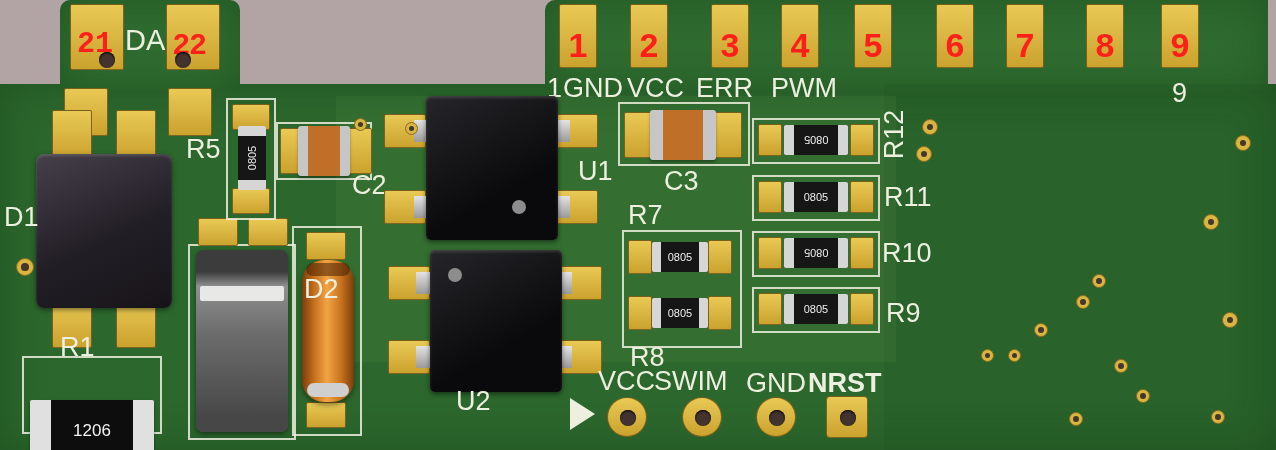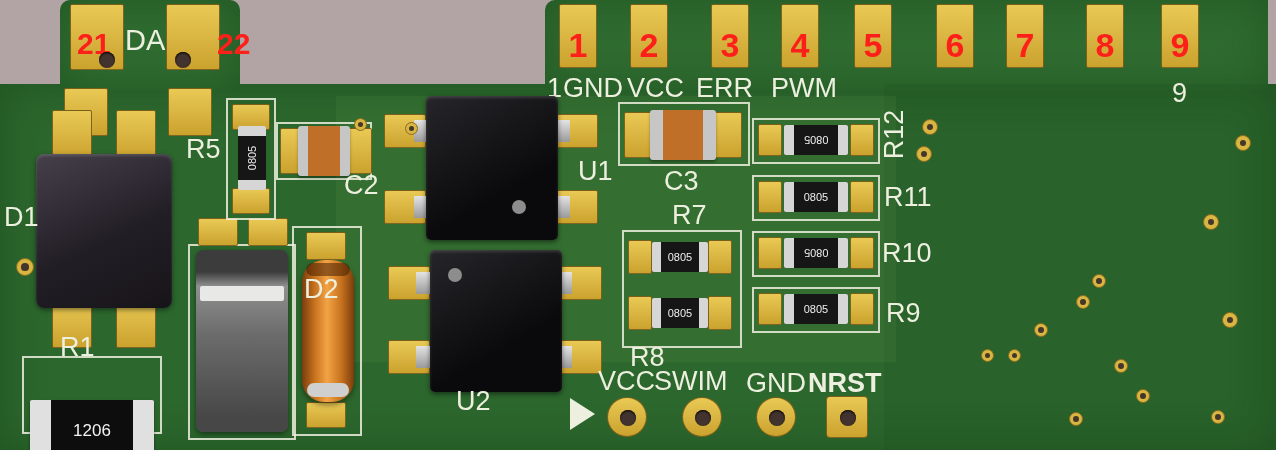--- a/index.html
+++ b/index.html
@@ -50,26 +50,26 @@
 
 <div class="scene">
 
   <div class="boardpiece" style="left:0;top:84px;width:1276px;height:366px;"></div>
   <div class="boardpiece" style="left:60px;top:0;width:180px;height:90px;background:#2f6c30;border-radius:10px 10px 0 0;"></div>
   <div class="boardpiece" style="left:545px;top:0;width:723px;height:90px;background:#2f6c30;border-radius:10px 0 0 0;"></div>
   <div class="zone" style="left:336px;top:96px;width:560px;height:266px;"></div>
   <div class="zone" style="left:884px;top:84px;width:392px;height:366px;background:rgba(0,25,0,.05);"></div>
 
   <div class="pad" style="left:70px;top:4px;width:54px;height:66px;">
-    <span class="tab-num" style="left:6px;top:24px;">21</span>
+    <span class="tab-num" style="left:6px;top:24px;font-family:Liberation Mono, monospace;">21</span>
     <span class="hole" style="left:28px;top:47px;width:16px;height:16px;"></span>
   </div>
   <div class="silk" style="left:125px;top:26px;font-size:29px;">DA</div>
   <div class="pad" style="left:166px;top:4px;width:54px;height:66px;">
-    <span class="tab-num" style="left:6px;top:24px;margin-left:44px;">22</span>
+    <span class="tab-num" style="left:6px;top:24px;">22</span>
     <span class="hole" style="left:8px;top:47px;width:16px;height:16px;"></span>
   </div>
   <div class="pad" style="left:64px;top:88px;width:44px;height:48px;"></div>
   <div class="pad" style="left:168px;top:88px;width:44px;height:48px;"></div>
 
   <div class="pad pin-pad" style="left:559px;">
       <span class="pin-num">1</span>
     </div>
   <div class="pad pin-pad" style="left:630px;">
       <span class="pin-num">2</span>
@@ -128,21 +128,21 @@
   <div class="pad" style="left:232px;top:188px;width:38px;height:26px;"></div>
   <div class="res-v" style="left:238px;top:126px;width:28px;height:64px;">
     <span class="rot90" style="font-size:11px;">0805</span>
   </div>
   <div class="silk" style="left:186px;top:136px;">R5</div>
 
   <div class="silkbox" style="left:276px;top:122px;width:96px;height:58px;"></div>
   <div class="pad" style="left:280px;top:128px;width:26px;height:46px;"></div>
   <div class="pad" style="left:346px;top:128px;width:26px;height:46px;"></div>
   <div class="cap-smd" style="left:298px;top:126px;width:52px;height:50px;"></div>
-  <div class="silk" style="left:344px;top:172px;">C2</div>
+  <div class="silk" style="left:352px;top:172px;">C2</div>
 
   <div class="silkbox" style="left:292px;top:226px;width:70px;height:210px;"></div>
   <div class="pad" style="left:306px;top:232px;width:40px;height:28px;"></div>
   <div class="pad" style="left:306px;top:402px;width:40px;height:26px;"></div>
   <div class="cylinder" style="left:302px;top:260px;width:52px;height:142px;">
     <div class="abs" style="left:4px;top:3px;right:4px;height:13px;background:rgba(70,30,0,.55);border-radius:8px;"></div>
     <div class="abs" style="left:5px;bottom:5px;right:5px;height:14px;background:#cfcfcf;border-radius:7px;"></div>
   </div>
   <div class="silk" style="left:304px;top:276px;">D2</div>
 
@@ -172,21 +172,21 @@
   </div>
   <div class="silk" style="left:456px;top:388px;">U2</div>
 
   <div class="silkbox" style="left:618px;top:102px;width:132px;height:64px;"></div>
   <div class="pad" style="left:624px;top:112px;width:28px;height:46px;"></div>
   <div class="pad" style="left:714px;top:112px;width:28px;height:46px;"></div>
   <div class="cap-smd" style="left:650px;top:110px;width:66px;height:50px;"></div>
   <div class="silk" style="left:664px;top:168px;">C3</div>
 
   <div class="silkbox" style="left:622px;top:230px;width:120px;height:118px;"></div>
-  <div class="silk" style="left:672px;top:202px;">R7</div>
+  <div class="silk" style="left:628px;top:202px;">R7</div>
   <div class="pad" style="left:628px;top:240px;width:24px;height:34px;"></div>
   <div class="pad" style="left:708px;top:240px;width:24px;height:34px;"></div>
   <div class="res-h" style="left:652px;top:242px;width:56px;height:30px;">
     <span>0805</span>
   </div>
   <div class="pad" style="left:628px;top:296px;width:24px;height:34px;"></div>
   <div class="pad" style="left:708px;top:296px;width:24px;height:34px;"></div>
   <div class="res-h" style="left:652px;top:298px;width:56px;height:30px;">
     <span>0805</span>
   </div>

